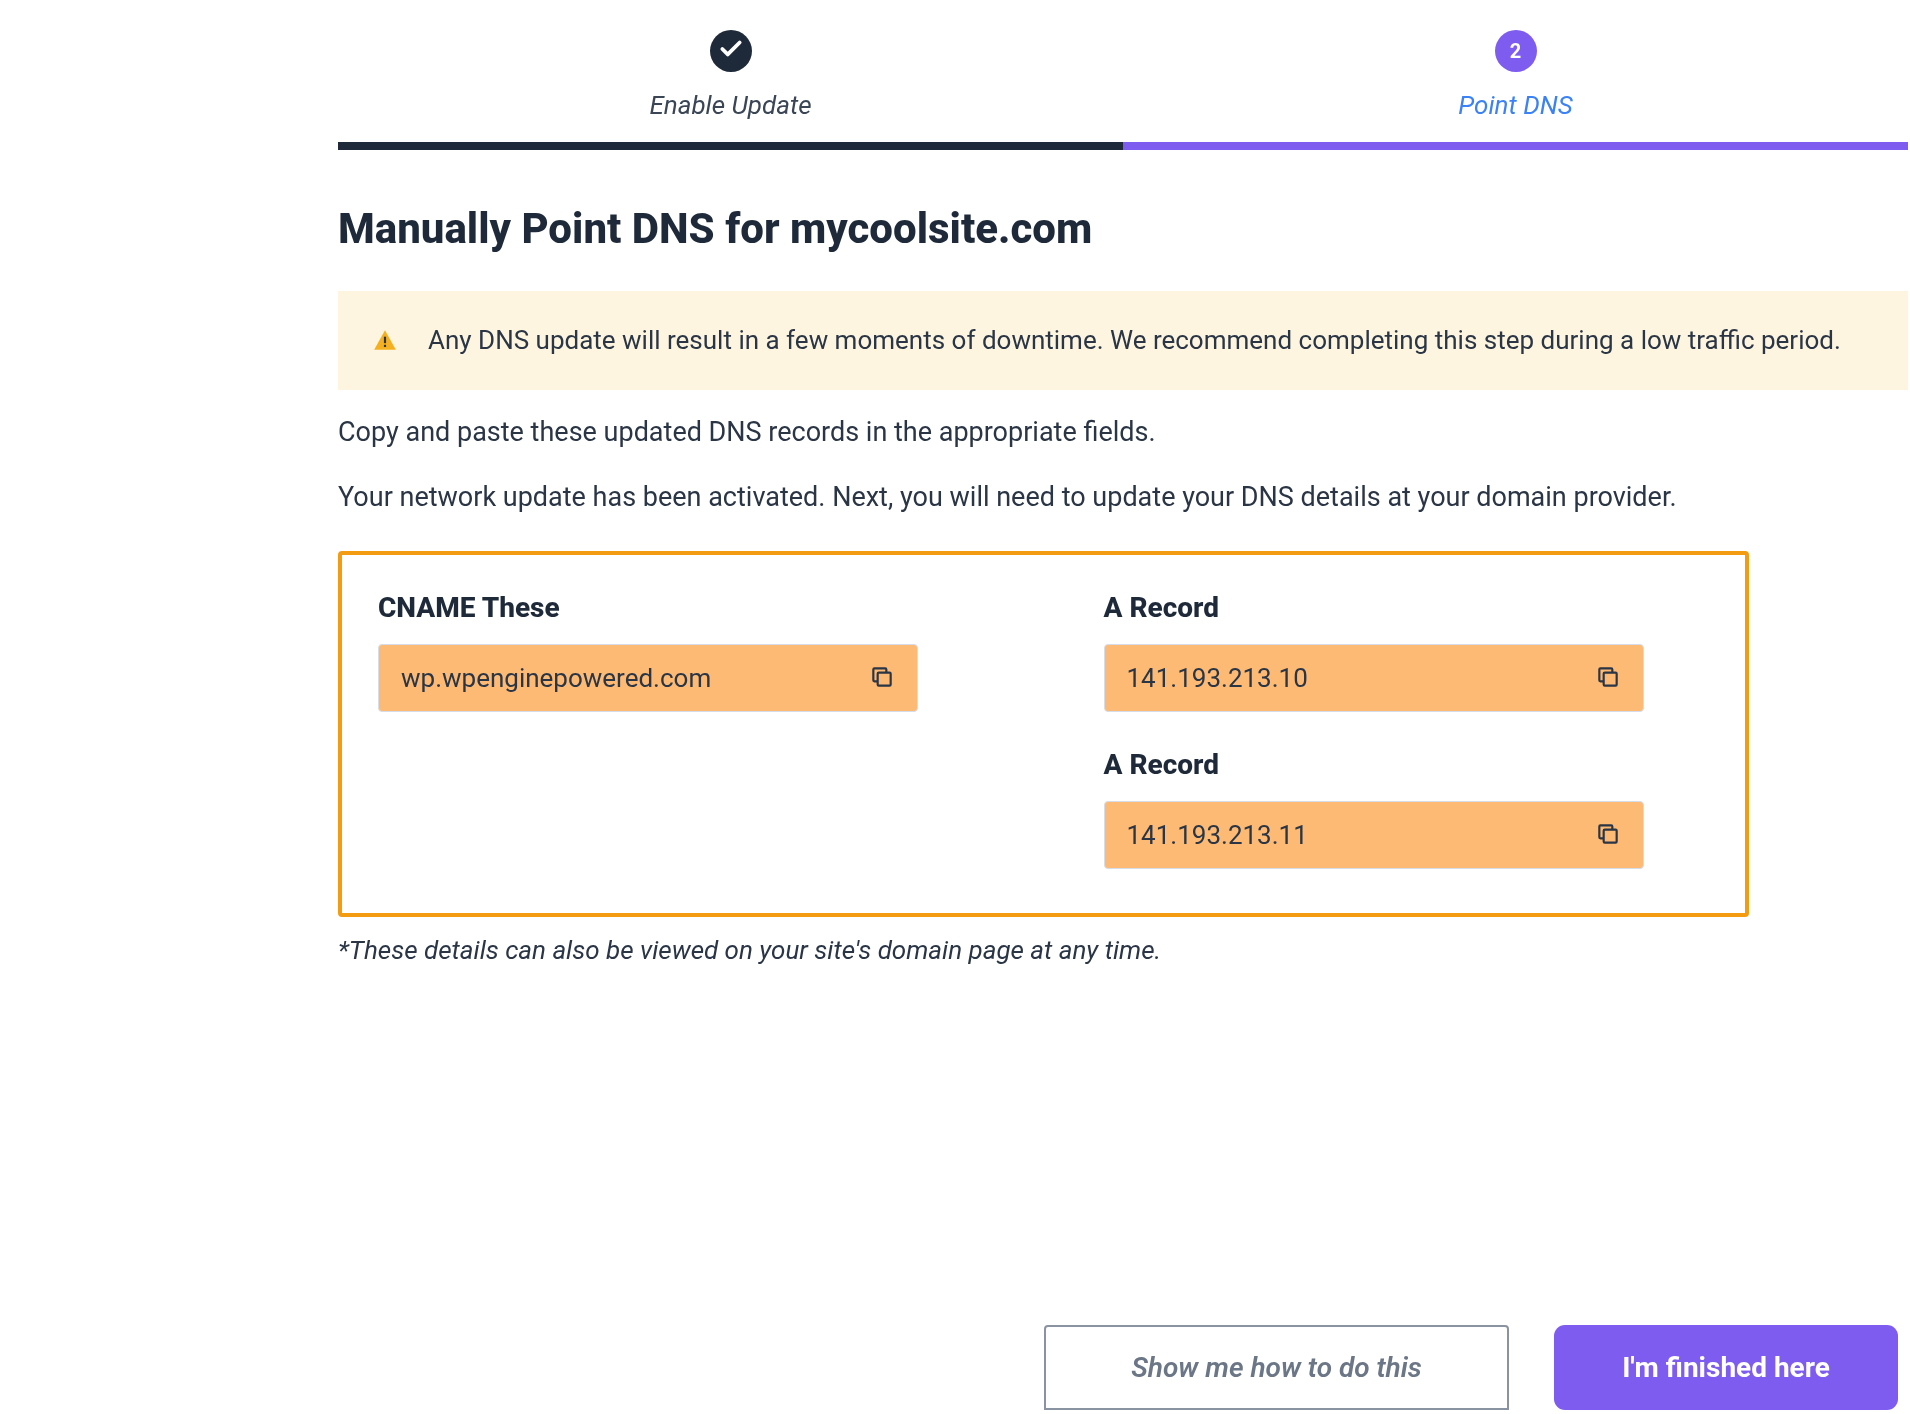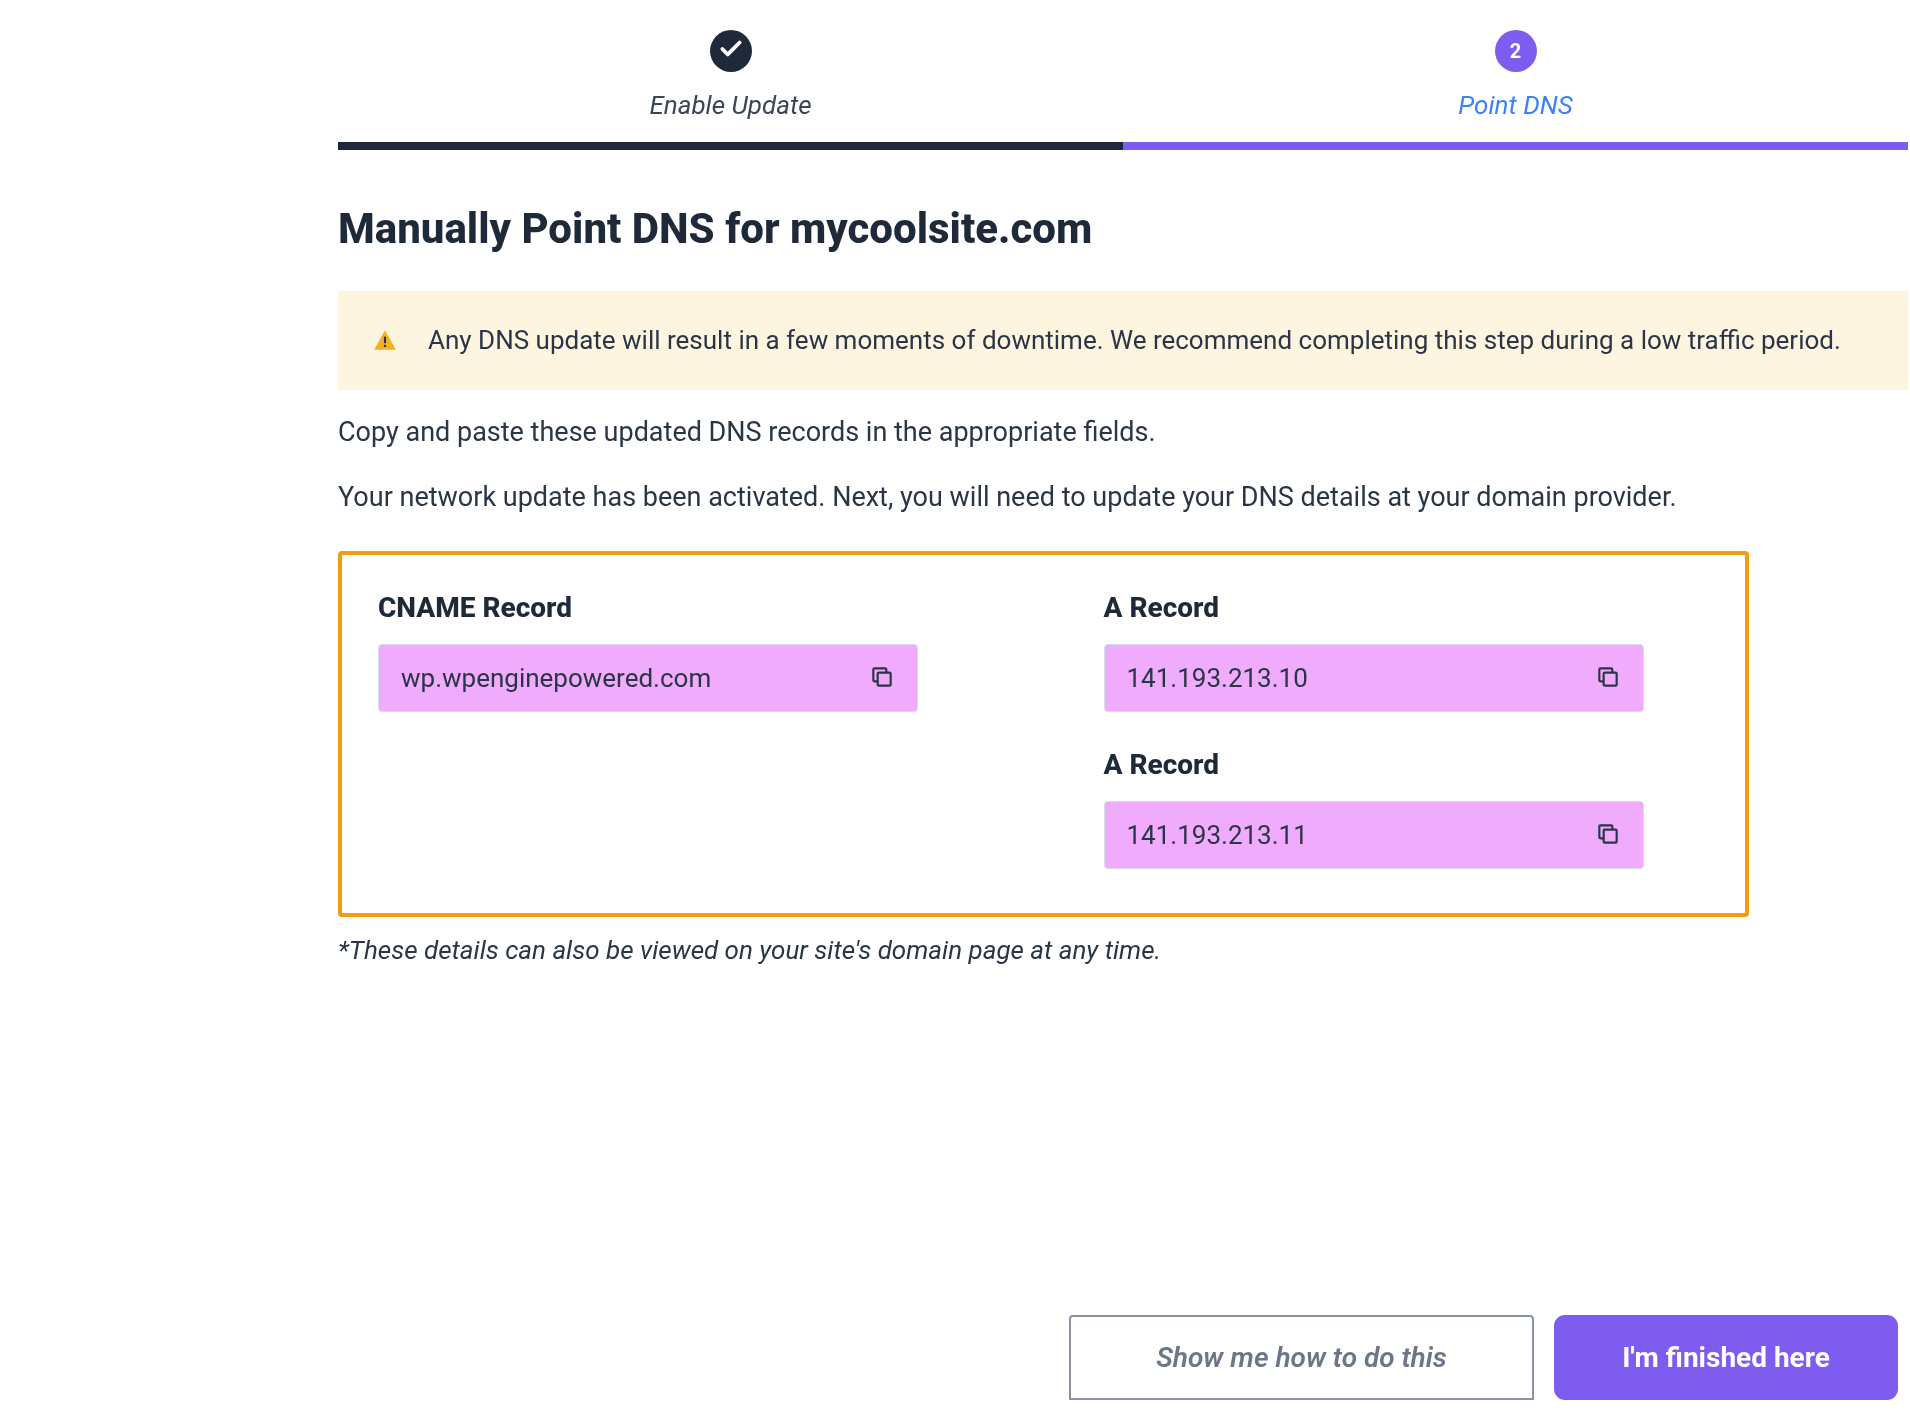--- a/index.html
+++ b/index.html
@@ -124,21 +124,21 @@
   .record-label {
     font-size: 28px;
     font-weight: 800;
     color: #1e2a3a;
     margin-bottom: 20px;
   }
   .record-field {
     display: flex;
     align-items: center;
     justify-content: space-between;
-    background: #f0abfc;
+    background: #fdba74;
     border: 1px solid #d6dde8;
     border-radius: 4px;
     padding: 18px 22px;
     font-size: 26px;
     color: #2a3545;
     width: 540px;
   }
   .copy-btn {
     background: none;
     border: none;
@@ -149,25 +149,25 @@
   .footnote {
     font-size: 26px;
     font-style: italic;
     color: #2a3545;
     margin-top: 10px;
     margin-bottom: 80px;
   }
   .footer-actions {
     display: flex;
     justify-content: flex-end;
-    gap: 20px;
+    gap: 45px;
     width: 1910px;
     position: fixed;
     left: 0;
-    bottom: 14px;
+    bottom: 4px;
     padding-right: 12px;
     padding-left: 44px;
   }
   .btn {
     font-size: 28px;
     padding: 24px 40px;
     border-radius: 4px 4px 0 0;
     cursor: pointer;
     border: none;
     font-family: inherit;
@@ -231,21 +231,21 @@
       </span>
       <div class="alert-text">Any DNS update will result in a few moments of downtime. We recommend completing this step during a low traffic period.</div>
     </div>
 
     <p class="body-text">Copy and paste these updated DNS records in the appropriate fields.</p>
     <p class="body-text">Your network update has been activated. Next, you will need to update your DNS details at your domain provider.</p>
 
     <div class="records-box">
       <div class="records-col">
         <div class="record-block">
-          <div class="record-label">CNAME Record</div>
+          <div class="record-label">CNAME These</div>
           <div class="record-field">
             <span>wp.wpenginepowered.com</span>
             <button class="copy-btn">
               <span>
                 <svg class="copy-svg" viewBox="0 0 24 24" fill="none" stroke="#2a3545" stroke-width="2">
                     <rect x="8" y="8" width="12" height="12" rx="1"></rect>
                     <path d="M16 8 V5 a1 1 0 0 0 -1 -1 H5 a1 1 0 0 0 -1 1 v10 a1 1 0 0 0 1 1 h3"></path>
                   </svg>
               </span>
             </button>

